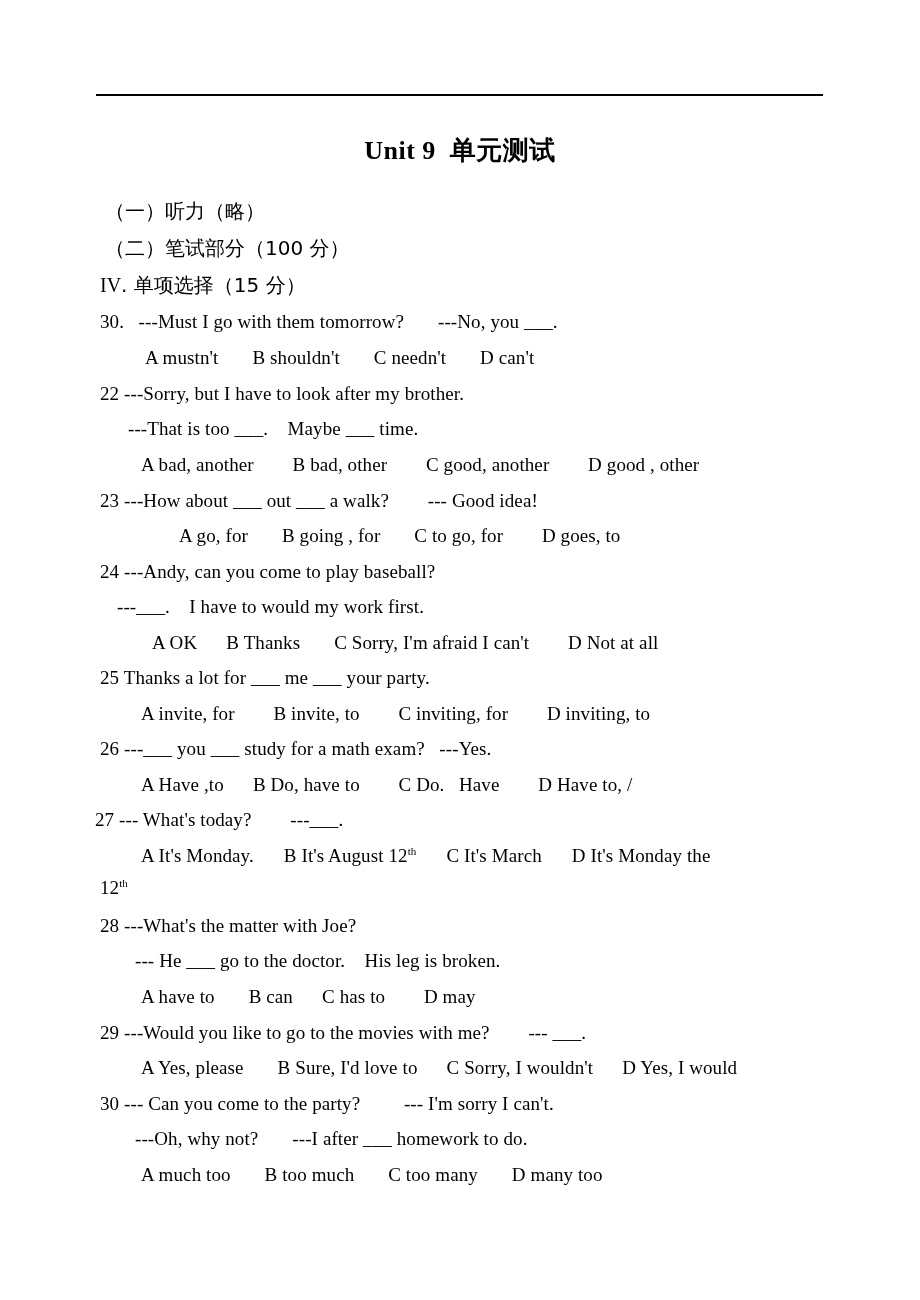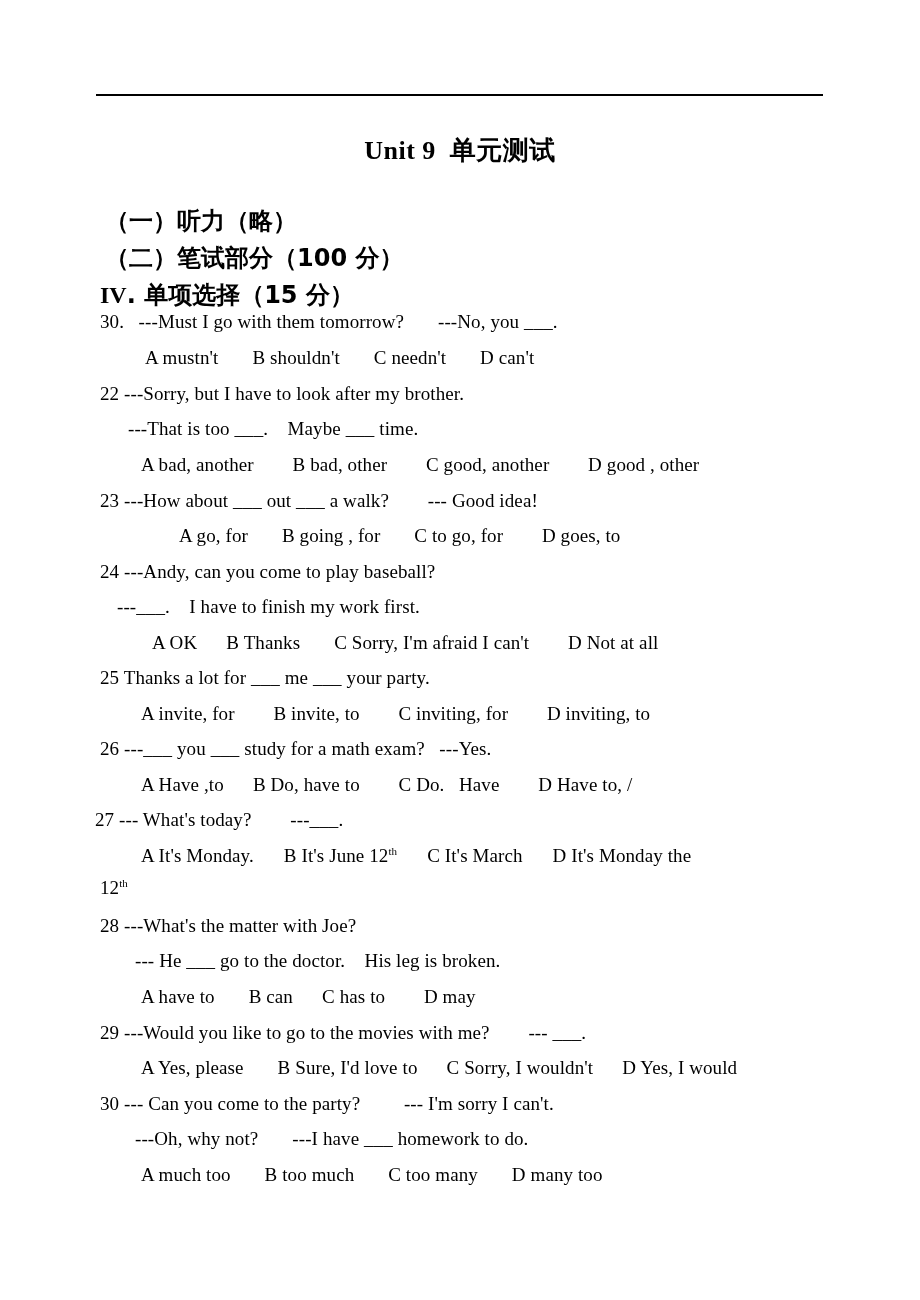--- a/index.html
+++ b/index.html
@@ -41,25 +41,24 @@
     position: absolute;
     left: 0;
     top: 133px;
     width: 920px;
     line-height: 34px;
   }
   .doc-title .cjk { font-family: "DejaVu Sans", "Liberation Sans", sans-serif; font-weight: bold; }
 
   .section-head {
     position: absolute;
-    font-size: 24px;
-    font-weight: bold;
+    font-size: 20px;
+    font-weight: normal;
     line-height: 30px;
     white-space: nowrap;
-    margin-top: 10px;
   }
   .cjk {
     font-family: "DejaVu Sans", "Liberation Sans", sans-serif;
   }
 
   .qline {
     position: absolute;
     font-size: 19px;
     line-height: 28px;
     white-space: pre;
@@ -91,37 +90,37 @@
   <div class="qline" style="left:145px; top:344px;">A mustn't       B shouldn't       C needn't       D can't</div>
 
   <div class="qline" style="left:100px; top:380px;">22 ---Sorry, but I have to look after my brother.</div>
   <div class="qline" style="left:128px; top:415px;">---That is too ___.    Maybe ___ time.</div>
   <div class="qline" style="left:141px; top:451px;">A bad, another        B bad, other        C good, another        D good , other</div>
 
   <div class="qline" style="left:100px; top:487px;">23 ---How about ___ out ___ a walk?        --- Good idea!</div>
   <div class="qline" style="left:141px; top:522px;margin-left:38px;">A go, for       B going , for       C to go, for        D goes, to</div>
 
   <div class="qline" style="left:100px; top:558px;">24 ---Andy, can you come to play baseball?</div>
-  <div class="qline" style="left:117px; top:593px;">---___.    I have to finish my work first.</div>
+  <div class="qline" style="left:117px; top:593px;">---___.    I have to would my work first.</div>
   <div class="qline" style="left:141px; top:629px;margin-left:11px;">A OK      B Thanks       C Sorry, I'm afraid I can't        D Not at all</div>
 
   <div class="qline" style="left:100px; top:664px;">25 Thanks a lot for ___ me ___ your party.</div>
   <div class="qline" style="left:141px; top:700px;">A invite, for        B invite, to        C inviting, for        D inviting, to</div>
 
   <div class="qline" style="left:100px; top:735px;">26 ---___ you ___ study for a math exam?   ---Yes.</div>
   <div class="qline" style="left:141px; top:771px;">A Have ,to      B Do, have to        C Do.   Have        D Have to, /</div>
 
   <div class="qline" style="left:95px; top:806px;text-align:center;">27 --- What's today?        ---___.</div>
-  <div class="qline" style="left:141px; top:842px;"><span>A It's Monday.</span><span class="gap-md"></span><span><span>B It's June 12</span><sup>th</sup></span><span class="gap-md"></span><span>C It's March</span><span class="gap-md"></span><span>D It's Monday the</span></div>
+  <div class="qline" style="left:141px; top:842px;"><span>A It's Monday.</span><span class="gap-md"></span><span><span>B It's August 12</span><sup>th</sup></span><span class="gap-md"></span><span>C It's March</span><span class="gap-md"></span><span>D It's Monday the</span></div>
   <div class="qline" style="left:100px; top:874px;text-align:right;"><span>12</span><sup>th</sup></div>
 
   <div class="qline" style="left:100px; top:912px;">28 ---What's the matter with Joe?</div>
   <div class="qline" style="left:141px; top:983px;">A have to       B can      C has to        D may</div>
   <div class="qline" style="left:135px; top:947px;">--- He ___ go to the doctor.    His leg is broken.</div>
 
   <div class="qline" style="left:100px; top:1019px;">29 ---Would you like to go to the movies with me?        --- ___.</div>
   <div class="qline" style="left:141px; top:1054px;">A Yes, please       B Sure, I'd love to      C Sorry, I wouldn't      D Yes, I would</div>
 
   <div class="qline" style="left:100px; top:1090px;">30 --- Can you come to the party?         --- I'm sorry I can't.</div>
-  <div class="qline" style="left:135px; top:1125px;">---Oh, why not?       ---I have ___ homework to do.</div>
+  <div class="qline" style="left:135px; top:1125px;">---Oh, why not?       ---I after ___ homework to do.</div>
   <div class="qline" style="left:141px; top:1161px;">A much too       B too much       C too many       D many too</div>
 
 </div>
 
 </body></html>

